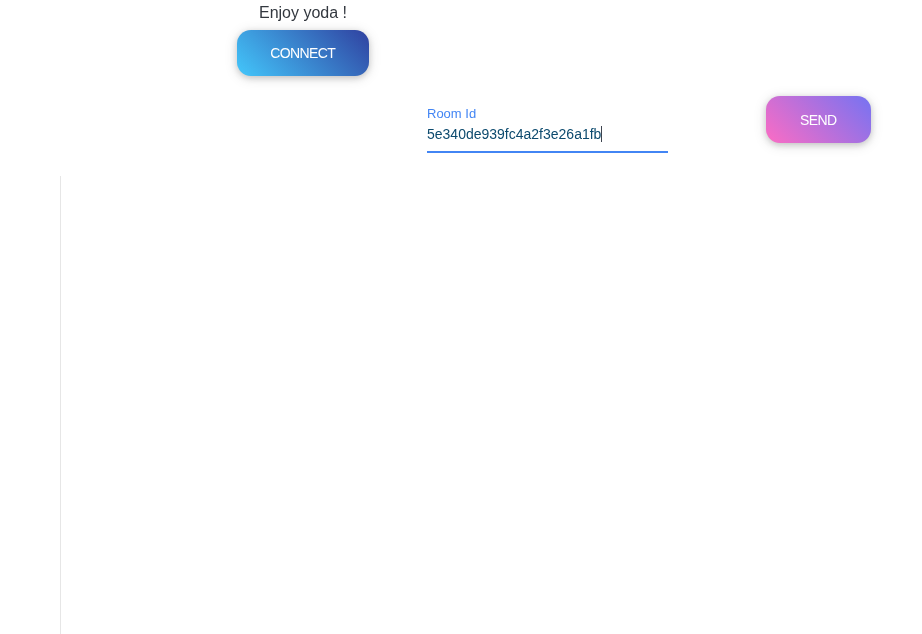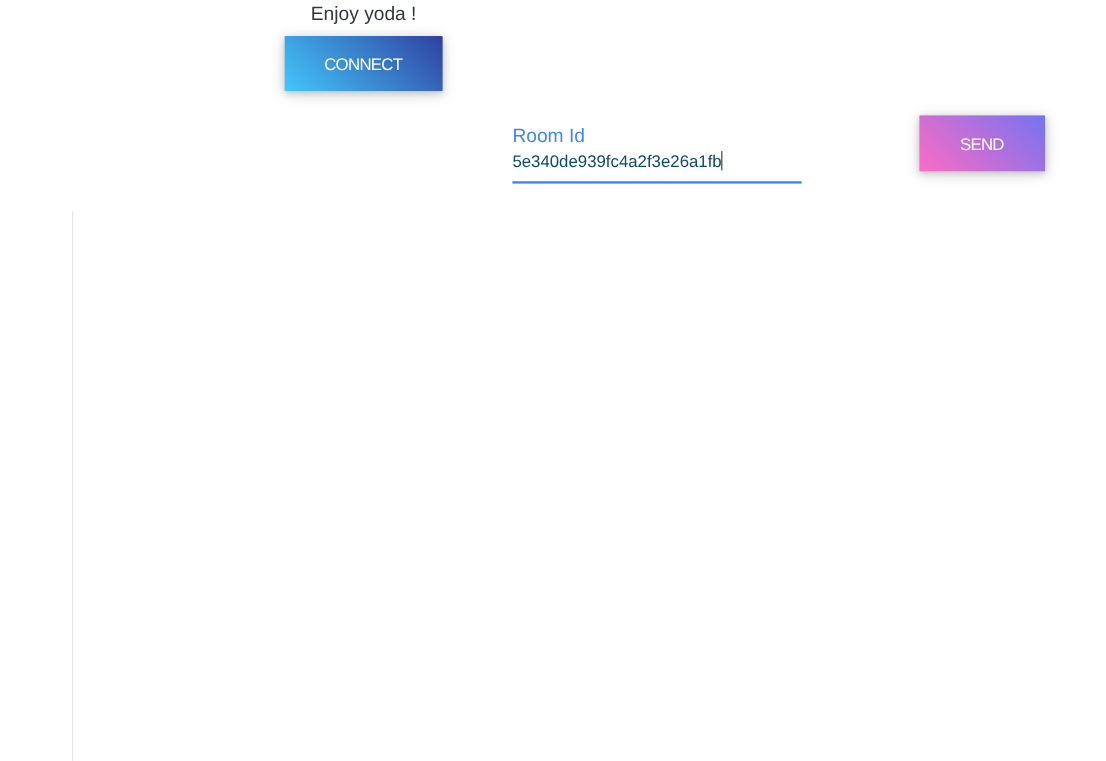--- a/index.html
+++ b/index.html
@@ -15,34 +15,34 @@
     position:absolute;left:0;top:0;width:606px;text-align:center;
     font-size:16px;line-height:16px;color:#33383f;
     padding-top:5px;
   }
 
   
   .btn{
     position:absolute;border:0;outline:0;cursor:pointer;
     color:#fff;font-family:"Liberation Sans",sans-serif;
     font-size:14px;line-height:1;letter-spacing:-0.58px;text-indent:-0.58px;
-    border-radius:1px;
+    border-radius:14px;
     display:flex;align-items:center;justify-content:center;
     box-shadow:0 2px 6px 0 rgba(0,0,0,.17),0 2px 14px 0 rgba(0,0,0,.12);
     padding:0;
   }
   #btn-connect{left:237px;top:30px;width:132px;height:46px;}
   #btn-connect-room{left:52px;top:96px;width:177px;height:47px;}
   #btn-send{left:766px;top:96px;width:105px;height:47px;}
 
   
   .field{position:absolute;left:427px;top:106px;width:241px;height:48px;}
   .field .lbl{
     position:absolute;left:0;top:1.6px;
-    font-size:16px;line-height:12px;color:#4285f4;display:block;white-space:nowrap;
+    font-size:13px;line-height:12px;color:#4285f4;display:block;white-space:nowrap;
   }
   .field .valwrap{
     position:absolute;left:0;top:19px;height:18px;white-space:nowrap;
   }
   .field .val{
     font-size:14px;line-height:18px;color:#4a4f57;display:inline-block;
   }
   .field .caret{
     display:inline-block;width:1px;height:16px;background:#3d444f;vertical-align:-4px;margin-left:0px;position:relative;top:-1px;
   }

